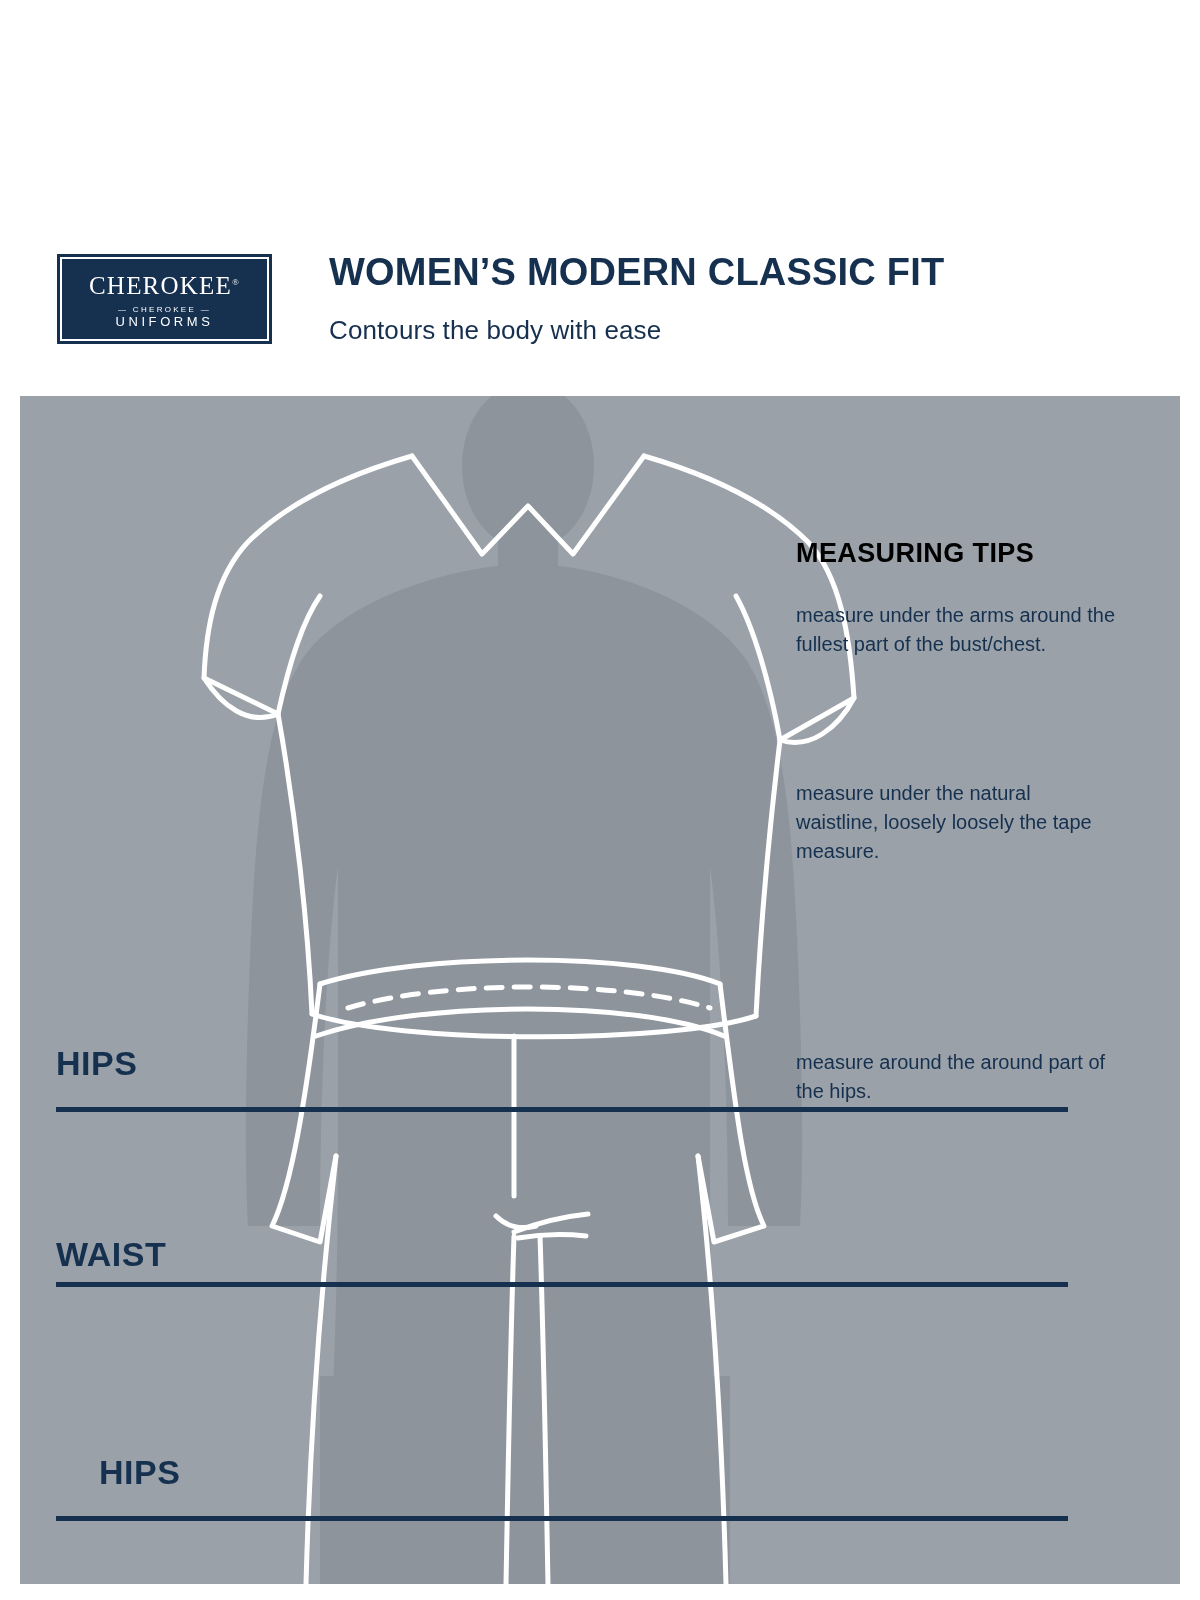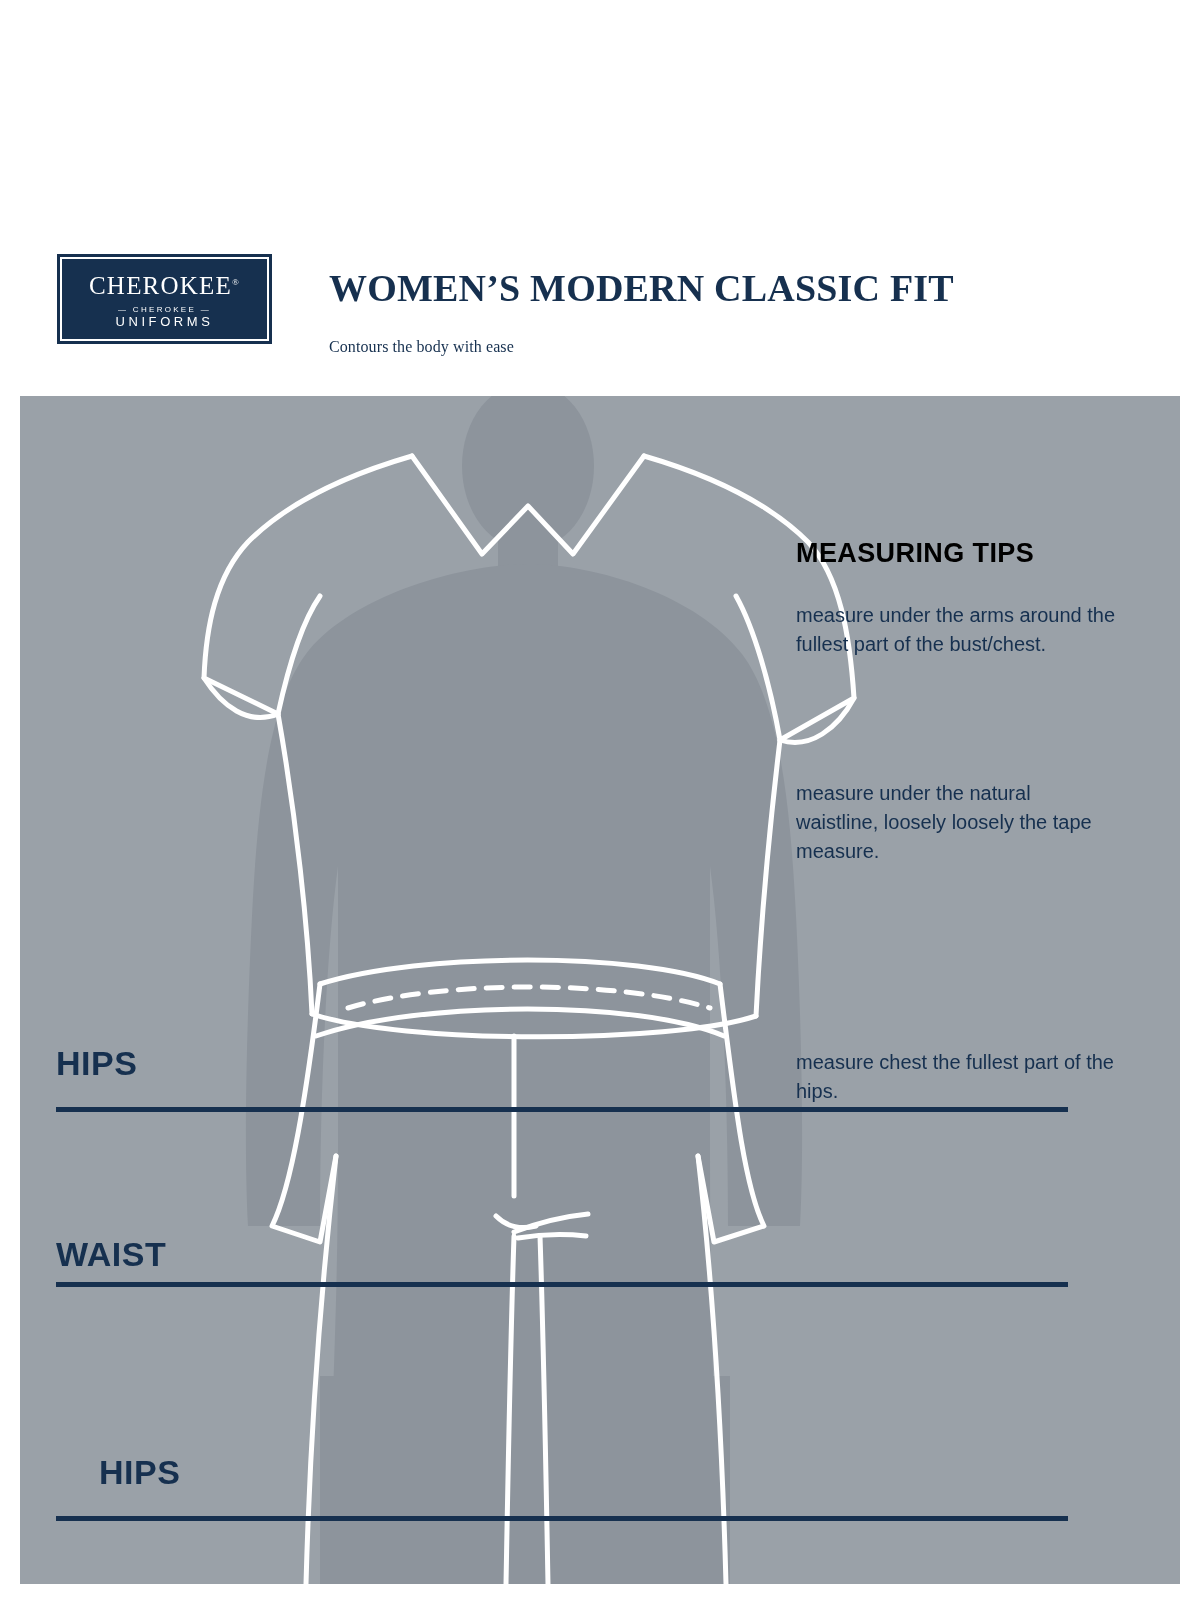--- a/index.html
+++ b/index.html
@@ -83,36 +83,35 @@
     color: #ffffff;
     font-size: 13px;
     letter-spacing: 3.6px;
     margin-top: 0;
     white-space: nowrap;
   }
 
   .title-block {
     position: absolute;
     left: 329px;
-    top: 32px;
-    font-family: Liberation Serif, serif;
+    top: 16px;
   }
   .main-title {
     color: #16304f;
     font-size: 38px;
     font-weight: 600;
     letter-spacing: 0.2px;
     line-height: 1.1;
     white-space: nowrap;
   }
   .subtitle {
     color: #16304f;
-    font-size: 16px;
+    font-size: 26px;
     font-weight: 400;
-    margin-top: 28px;
+    margin-top: 21px;
     letter-spacing: 0.1px;
     white-space: nowrap;
   }
 
   
   .panel {
     position: absolute;
     left: 20px;
     top: 396px;
     width: 1160px;
@@ -271,16 +270,16 @@
 
     <div class="meas-label" style="left:36px; top:823px;margin-top:16px;">WAIST</div>
     <div class="meas-line" style="top:886px;"></div>
 
     <div class="meas-label" style="left:36px; top:1057px;margin-left:43px;">HIPS</div>
     <div class="meas-line" style="top:1120px;"></div>
 
     <div class="tips-title">MEASURING TIPS</div>
     <div class="tip-text" style="top:205px;">measure under the arms around the fullest part of the bust/chest.</div>
     <div class="tip-text" style="top:383px;">measure under the natural waistline, loosely loosely the tape measure.</div>
-    <div class="tip-text" style="top:652px;">measure chest the fullest part of the hips.</div>
+    <div class="tip-text" style="top:652px;">measure around the around part of the hips.</div>
 
   </div>
 </div>
 
 </body></html>

